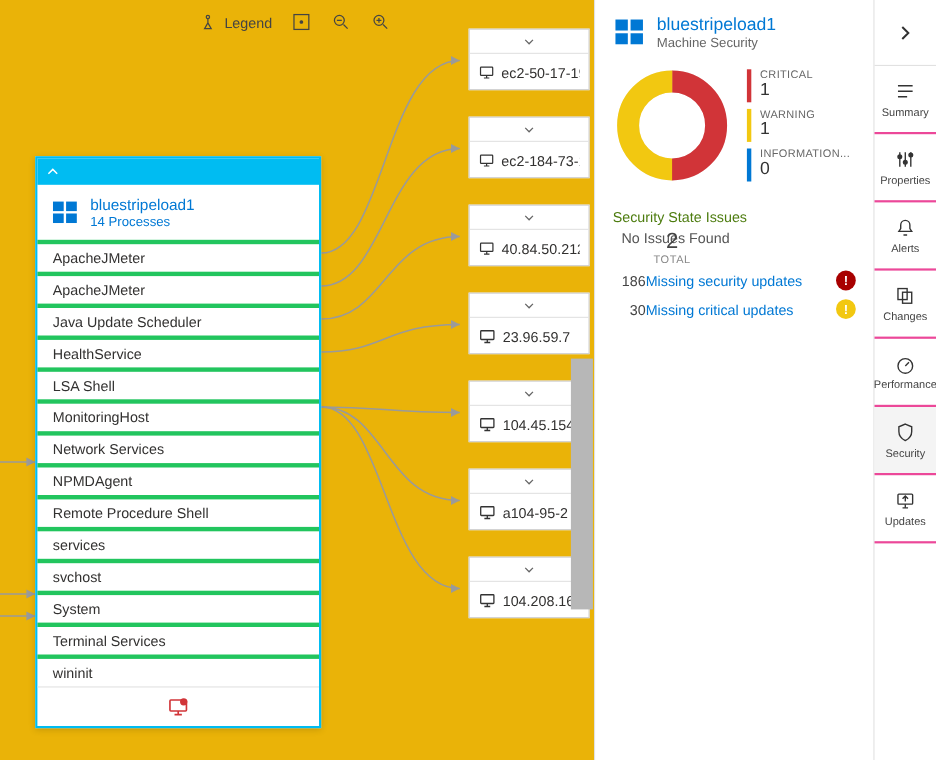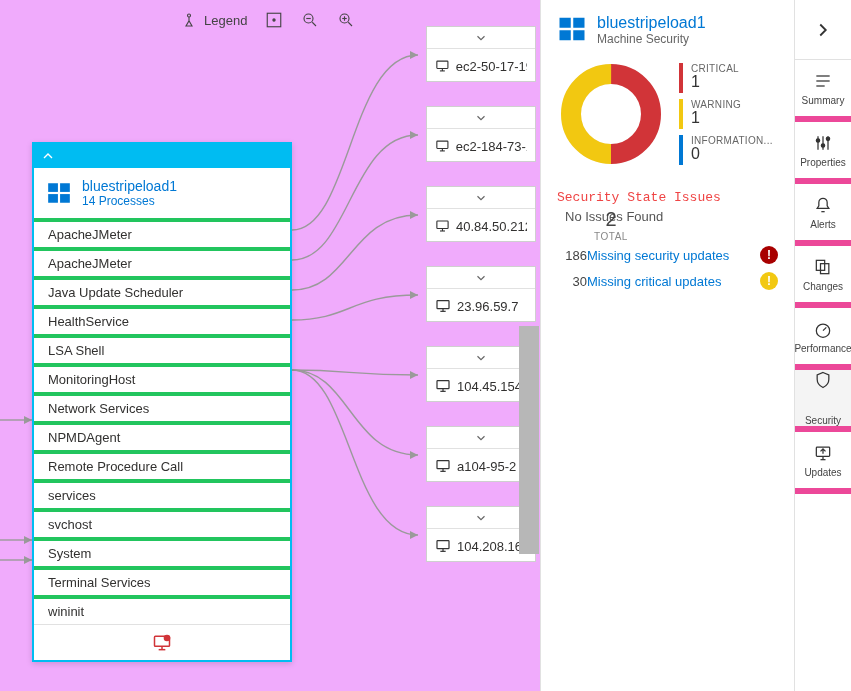--- a/index.html
+++ b/index.html
@@ -1,18 +1,18 @@
 <!DOCTYPE html>
 <html><head>
 <meta charset="utf-8">
 <style>
   * { box-sizing: border-box; margin: 0; padding: 0; }
   body { font-family: "Segoe UI", Arial, sans-serif; font-size: 13px; color: #323130; background: #fff; overflow: hidden; width: 851px; height: 691px; position: relative; }
   
-  .canvas { position: absolute; left: 0; top: 0; width: 540px; height: 691px; background: #f0abfc; overflow: hidden; }
+  .canvas { position: absolute; left: 0; top: 0; width: 540px; height: 691px; background: #eab308; overflow: hidden; }
   
   .toolbar { position: absolute; top: 0; left: 180px; height: 40px; display: flex; align-items: center; gap: 18px; z-index: 5; }
   .tool-item { display: flex; align-items: center; gap: 6px; color: #444; cursor: pointer; }
   .tool-text { font-size: 13px; }
   
   .machine-card { position: absolute; left: 32px; top: 142px; width: 260px; background: #fff; border: 2px solid #00bcf2; box-shadow: 0 2px 6px rgba(0,0,0,0.15); }
   .card-topbar { height: 24px; background: #00bcf2; display: flex; align-items: center; padding: 0 6px; }
   .card-header { display: flex; align-items: center; padding: 10px 12px; gap: 10px; }
   .card-titles { display: flex; flex-direction: column; }
   .card-title { color: #0078d4; font-size: 14px; }
@@ -37,32 +37,32 @@
   .donut-center { position: absolute; width: 108px; height: 108px; display:flex; flex-direction:column; align-items:center; justify-content:center; }
   .donut-num { font-size: 20px; color: #444; }
   .donut-lbl { font-size: 10px; color: #888; letter-spacing: 0.5px; }
   
   .sev-col { display:flex; flex-direction:column; gap: 6px; }
   .sev-item { display:flex; gap:8px; align-items:flex-start; }
   .sev-bar { width: 4px; height: 30px; }
   .sev-name { font-size: 10px; color: #666; letter-spacing: 0.3px; }
   .sev-val { font-size: 16px; color: #333; line-height: 1; }
   
-  .section-h { font-size: 13px; color: #ef4444; margin-bottom: 4px; font-family: Liberation Mono, monospace; }
+  .section-h { font-size: 13px; color: #4d7c0f; margin-bottom: 4px; }
   .section-sub { font-size: 13px; color: #555; padding-left: 8px; margin-bottom: 18px; }
   
   .issue-row { display:flex; align-items:center; padding: 4px 0; }
   .issue-count { width: 30px; text-align: right; color: #444; }
   .issue-text { color: #0078d4; flex:1; font-size: 13px; }
   .issue-badge { width: 18px; height: 18px; border-radius: 50%; display:flex; align-items:center; justify-content:center; color:#fff; font-size:12px; font-weight:bold; }
   
   .right-rail { position: absolute; left: 794px; top: 0; width: 57px; height: 691px; background: #fff; border-left: 1px solid #e1e1e1; }
   .rail-expand { height: 60px; display:flex; align-items:center; justify-content:center; border-bottom: 1px solid #e1e1e1; cursor:pointer; }
-  .rail-item { height: 62px; display:flex; flex-direction:column; align-items:center; justify-content:center; gap:4px; border-bottom: 6px solid #ec4899; cursor:pointer; }
-  .rail-item.sel { background: #f4f4f4; justify-content: space-between; }
+  .rail-item { height: 62px; display:flex; flex-direction:column; align-items:center; justify-content:center; gap:4px; border-bottom: 2px solid #ec4899; cursor:pointer; }
+  .rail-item.sel { background: #f4f4f4; }
   .rail-label { font-size: 10px; color: #444; text-align:center; }
   
   .gray-edge { position: absolute; left: 519px; top: 326px; width: 20px; height: 228px; background: #b7b7b7; }
 </style>
 </head>
 <body>
 
 <div class="canvas">
 
   <div class="toolbar">
@@ -144,21 +144,21 @@
     </div>
     <div class="proc-list" id="procList">
         <div class="proc-item">ApacheJMeter</div>
         <div class="proc-item">ApacheJMeter</div>
         <div class="proc-item">Java Update Scheduler</div>
         <div class="proc-item">HealthService</div>
         <div class="proc-item">LSA Shell</div>
         <div class="proc-item">MonitoringHost</div>
         <div class="proc-item">Network Services</div>
         <div class="proc-item">NPMDAgent</div>
-        <div class="proc-item">Remote Procedure Call</div>
+        <div class="proc-item">Remote Procedure Shell</div>
         <div class="proc-item">services</div>
         <div class="proc-item">svchost</div>
         <div class="proc-item">System</div>
         <div class="proc-item">Terminal Services</div>
         <div class="proc-item">wininit</div>
       </div>
     <div class="card-footer">
       <svg width="20" height="20" viewBox="0 0 24 24" fill="none" stroke="#d13438" stroke-width="1.8">
           <rect x="3" y="4" width="18" height="12" rx="1"></rect>
           <line x1="8" y1="20" x2="16" y2="20"></line>

